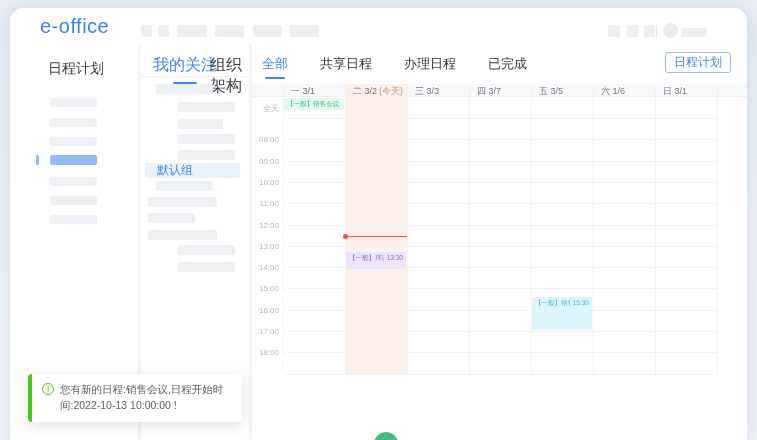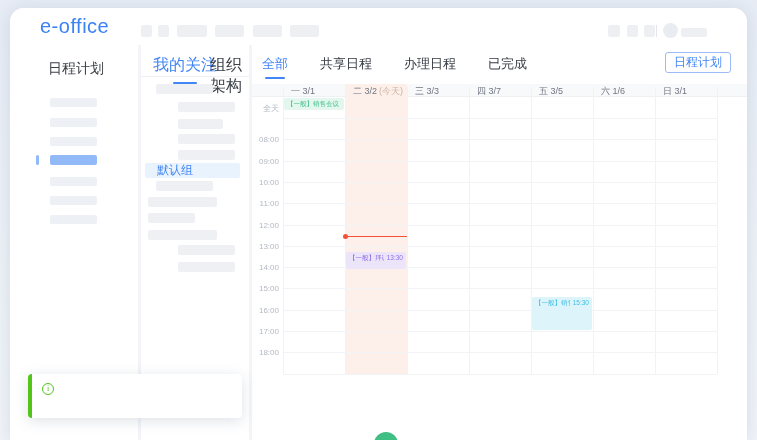--- a/index.html
+++ b/index.html
@@ -49,21 +49,21 @@
     bottom:-6px; width:20px; height:2px; border-radius:1px; background:#4285f4; }
   .new-btn { position:absolute; right:16px; top:7px; height:21px; padding:0 8px;
     font-size:12px; color:#4285f4; background:#fff; border:1px solid #9dbcf7;
     border-radius:3px; cursor:pointer; font-family:inherit; }
 
   
   .cal-grid { position:absolute; left:0; top:39px; width:495px; height:291px; }
   .cal-head-row { position:absolute; left:0; top:0; width:495px; height:13px;
     background:#f8f9fb; border-bottom:1px solid #eef0f3; }
   .day-head { position:absolute; top:1px; font-size:9px; color:#70768"0"; color:#707680; white-space:nowrap; }
-  .day-head .suffix { color:#cdb3a3; margin-left:2px; }
+  .day-head .suffix { color:#cdb3a3; margin-left:2px;font-weight:bold; }
   .vline { position:absolute; width:1px; background:#f0f2f5; }
   .hline { position:absolute; height:1px; background:#f2f3f6; }
   .time-label { position:absolute; width:27px; text-align:right; font-size:8px;
     color:#b3b8c2; transform:translateY(-50%); }
   .today-bg { position:absolute; opacity:1; }
   .event-chip { position:absolute; display:flex; justify-content:space-between; align-items:flex-start;
     padding:2px 3px; font-size:6.5px; line-height:8px; border-radius:2px; overflow:hidden;
     white-space:nowrap; cursor:pointer; }
   .event-chip .t { overflow:hidden; flex:0 1 auto; }
   .event-chip .tm { flex:0 0 auto; margin-left:3px; }
@@ -205,17 +205,18 @@
               <span class="tm">15:30</span>
             </div>
             <div class="now-line" style="left: 93px; top: 152.2px; width: 62px; background: rgb(245, 80, 58);"></div>
             <div class="now-dot" style="left: 91px; top: 150.2px; background: rgb(245, 80, 58);"></div>
           </div>
       </section>
     </div>
 
     <div class="toast">
       <span class="info-icon">i</span>
+      <p>您有新的日程:销售会议,日程开始时间:2022-10-13 10:00:00 !</p>
     </div>
 
     <div class="fab"></div>
   </div>
 </div>
 
 </body></html>

